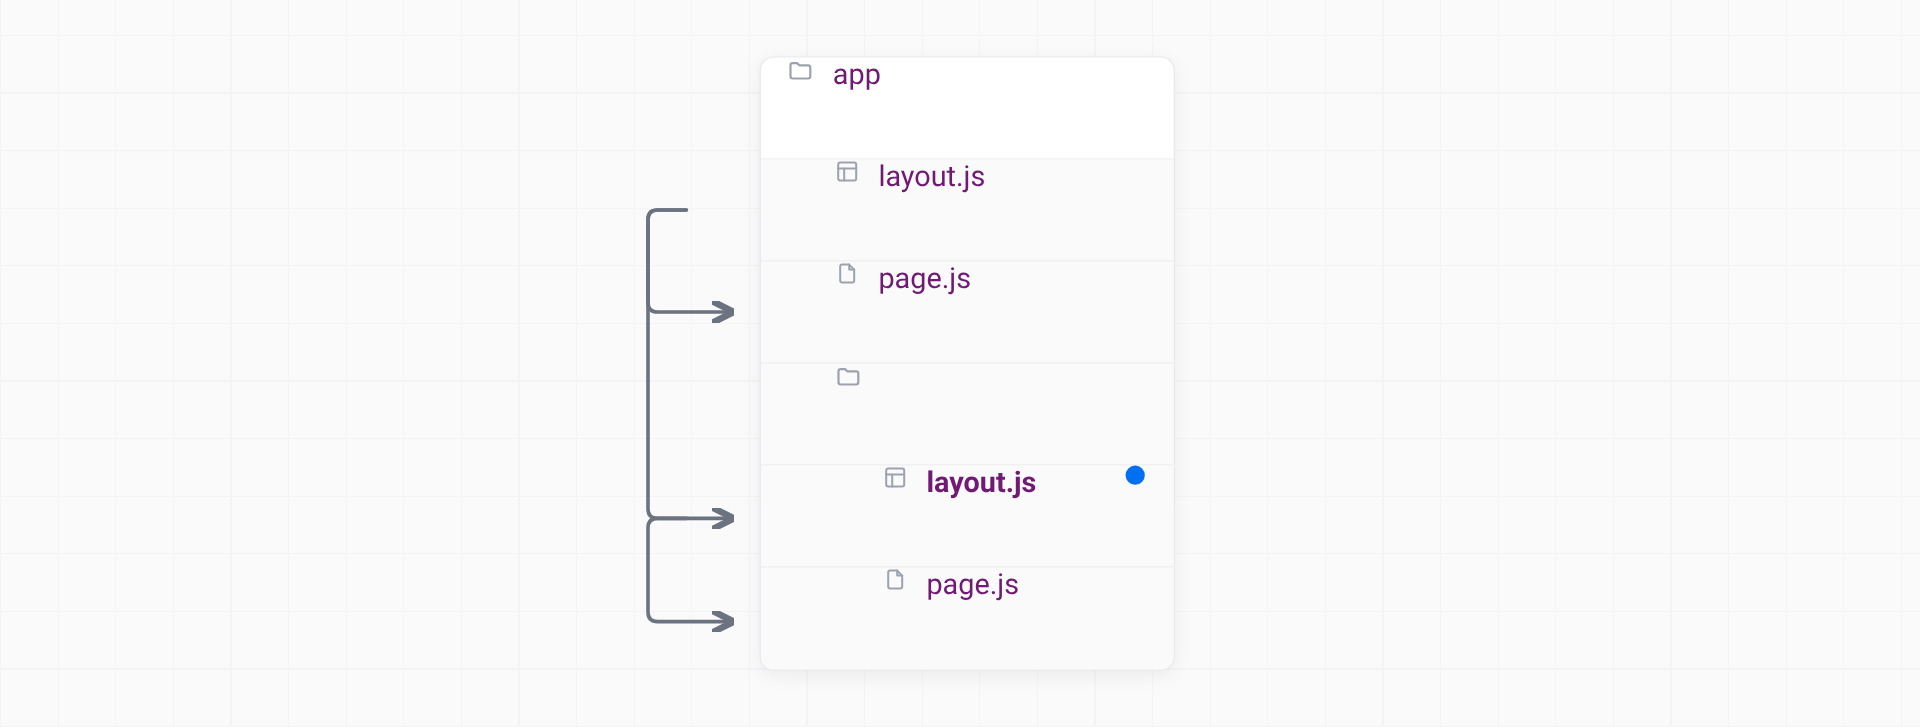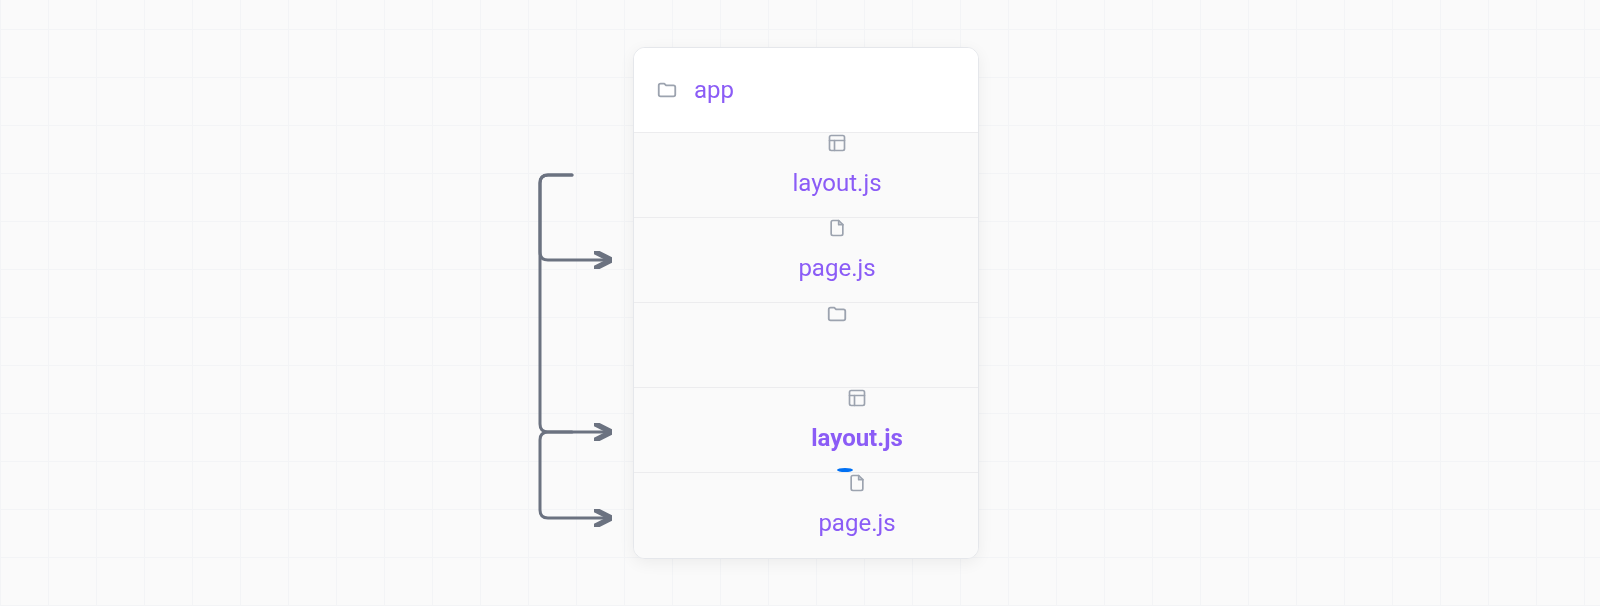--- a/index.html
+++ b/index.html
@@ -20,31 +20,30 @@
     width: 346px;
     background: #fff;
     border: 1px solid #e5e7eb;
     border-radius: 12px;
     box-shadow: 0 4px 16px rgba(0,0,0,0.06);
     overflow: hidden;
   }
 
   .row {
     display: flex;
-    align-items: center;
     height: 85px;
     padding-left: 22px;
     border-bottom: 1px solid #ececee;
     gap: 16px;
     font-size: 24px;
-    color: #8b5cf6;
+    color: #701a75;
     background: #fff;
   }
   .row:last-child { border-bottom: none; }
-  .row.shaded { background: #fafafa; flex-direction: column; }
+  .row.shaded { background: #fafafa; }
   .row.indent-1 { padding-left: 62px; }
   .row.indent-2 { padding-left: 102px; }
   .row.bold { font-weight: 700; }
 
   .icon { flex: 0 0 auto; display: inline-flex; color: #9ca3af; }
   .label { flex: 1 1 auto; }
 
   .dot {
     width: 16px; height: 16px; border-radius: 50%;
     background: #0070f3;

